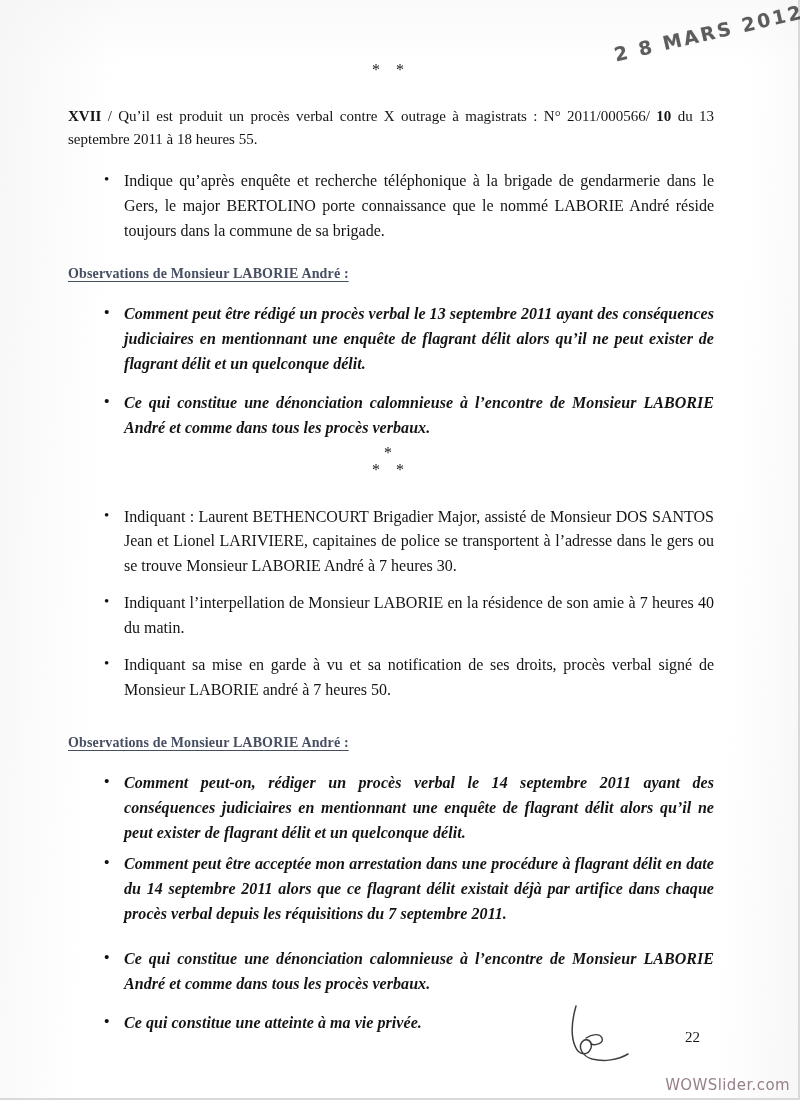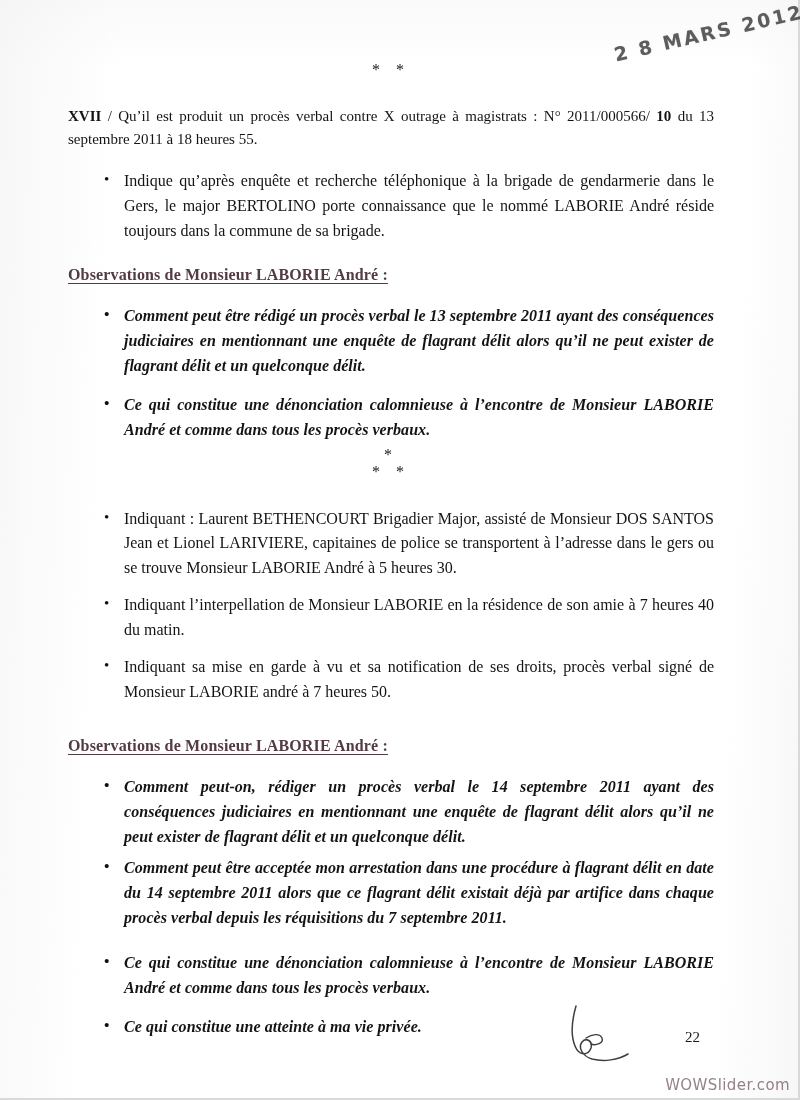--- a/index.html
+++ b/index.html
@@ -64,25 +64,25 @@
     line-height: 1.55;
     text-align: justify;
     text-justify: inter-word;
     color: #141414;
   }
   .roman-num { font-weight: bold; }
   .bold-seq  { font-weight: bold; }
 
   
   .section-heading {
-    font-size: 16px;
+    font-size: 14px;
     font-weight: bold;
     text-decoration: underline;
     text-underline-offset: 3px;
-    color: #be185d;
+    color: #1d4ed8;
     letter-spacing: 0.15px;
   }
 
   
   ul.bullets {
     list-style: none;
     margin: 0;
     padding: 0;
   }
   ul.bullets > li {
@@ -186,21 +186,21 @@
 
     <div style="margin-top:4px;">
       <div class="asterisk-row">*</div>
       <div class="asterisk-row">* *</div>
     </div>
 
     <div style="margin-top:26px;">
 
 
       <ul class="bullets" style="margin-top:18px;">
-        <li style="margin-bottom:12px;">Indiquant : Laurent BETHENCOURT Brigadier Major, assisté de Monsieur DOS SANTOS Jean et Lionel LARIVIERE, capitaines de police se transportent à l’adresse dans le gers ou se trouve Monsieur LABORIE André à 5 heures 30.</li>
+        <li style="margin-bottom:12px;">Indiquant : Laurent BETHENCOURT Brigadier Major, assisté de Monsieur DOS SANTOS Jean et Lionel LARIVIERE, capitaines de police se transportent à l’adresse dans le gers ou se trouve Monsieur LABORIE André à 7 heures 30.</li>
         <li style="margin-bottom:12px;">Indiquant l’interpellation de Monsieur LABORIE en la résidence de son amie à 7 heures 40 du matin.</li>
         <li>Indiquant sa mise en garde à vu et sa notification de ses droits, procès verbal signé de Monsieur LABORIE andré à 7 heures 50.</li>
       </ul>
 
       <div class="section-heading" style="margin-top:32px;">Observations de Monsieur LABORIE André :</div>
 
       <ul class="bullets italic" style="margin-top:20px;">
         <li style="margin-bottom:6px;">Comment peut-on, rédiger un procès verbal le 14 septembre 2011 ayant des conséquences judiciaires en mentionnant une enquête de flagrant délit alors qu’il ne peut exister de flagrant délit et un quelconque délit.</li>
         <li style="margin-bottom:20px;">Comment peut être acceptée mon arrestation dans une procédure à flagrant délit en date du 14 septembre 2011 alors que ce flagrant délit existait déjà par artifice dans chaque procès verbal depuis les réquisitions du 7 septembre 2011.</li>
         <li style="margin-bottom:14px;">Ce qui constitue une dénonciation calomnieuse à l’encontre de Monsieur LABORIE André et comme dans tous les procès verbaux.</li>

